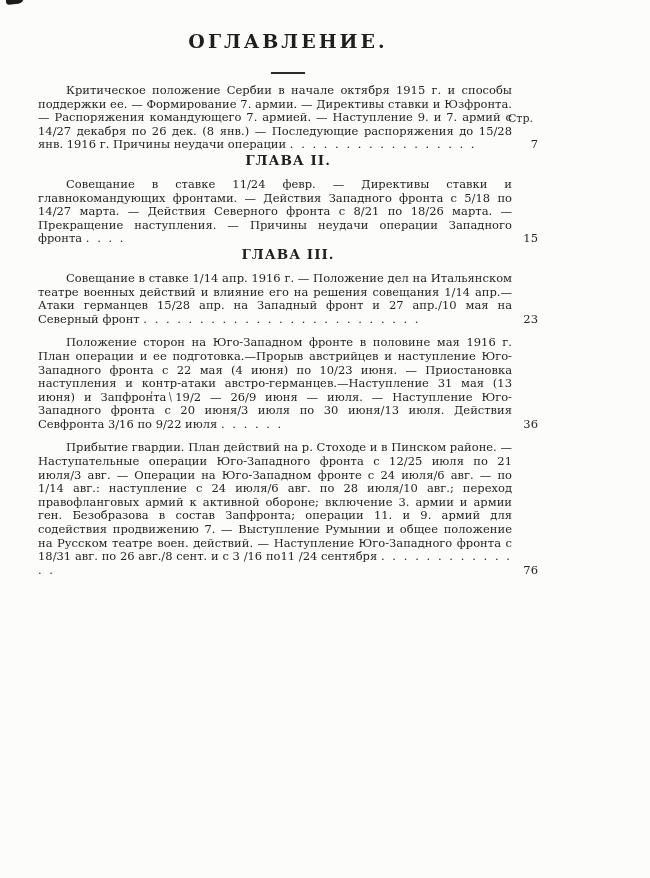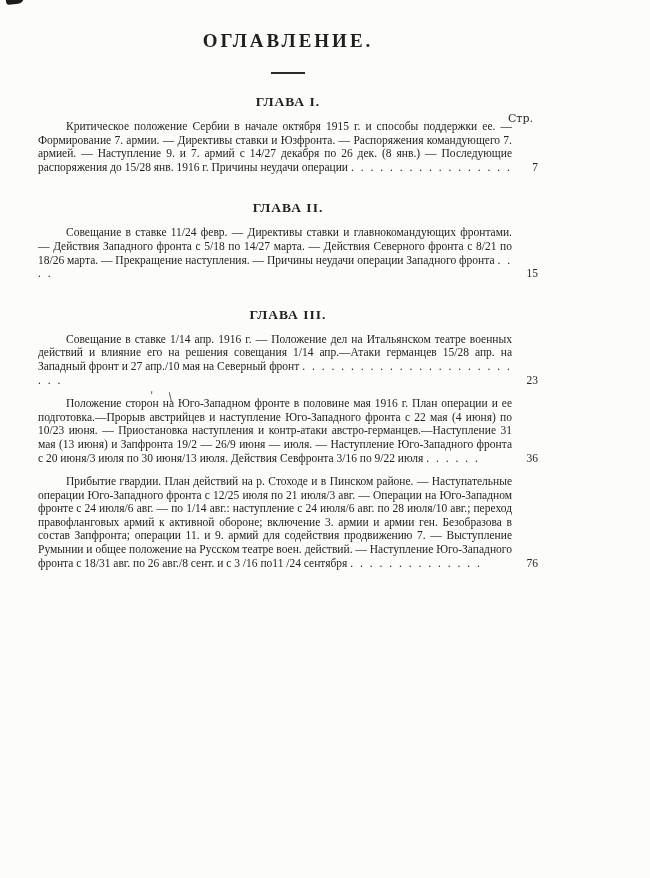--- a/index.html
+++ b/index.html
@@ -20,21 +20,20 @@
       width: 18px; height: 6px;
       background: #1c1c1c;
       border-radius: 0 0 7px 3px;
       transform: rotate(-6deg);
     }
     .content {
       position: absolute;
       left: 38px;
       top: 30px;
       width: 500px;
-      font-family: Liberation Serif, serif;
     }
     .title {
       text-align: center;
       font-size: 19px;
       font-weight: 700;
       letter-spacing: 3px;
       color: #1f1f1f;
     }
     .rule {
       width: 34px;
@@ -48,21 +47,20 @@
       right: 117px;
       font-size: 11px;
       color: #2a2a2a;
     }
     .chapter-heading {
       text-align: center;
       font-size: 13.5px;
       line-height: 16px;
       font-weight: 700;
       letter-spacing: 1px;
-      margin-top: 26px;
       color: #1f1f1f;
     }
     .chapter:first-of-type .chapter-heading { margin-top: 20px; }
     .chapter-body {
       position: relative;
       margin-top: 10px;
       font-size: 11.5px;
       line-height: 13.6px;
       text-align: justify;
       text-indent: 28px;
@@ -100,21 +98,20 @@
   <div class="str-label">Стр.</div>
 
   <div class="pencil-mark">' \</div>
 
   <div class="content">
 
     <h1 class="title">ОГЛАВЛЕНИЕ.</h1>
     <div class="rule"></div>
 
     <section class="chapter">
-      <h2 class="chapter-heading">ГЛАВА I.</h2>
       <p class="chapter-body"><span>Критическое положение Сербии в начале октября 1915 г. и способы поддержки ее. — Формирование 7. армии. — Директивы ставки и Юзфронта. — Распоряжения командующего 7. армией. — Наступление 9. и 7. армий с 14/27 декабря по 26 дек. (8 янв.) — Последующие распоряжения до 15/28 янв. 1916 г. Причины неудачи операции</span> <span class="dots">. . . . . . . . . . . . . . . . .</span><span class="pageno">7</span></p>
     </section>
 
     <section class="chapter">
       <h2 class="chapter-heading">ГЛАВА II.</h2>
       <p class="chapter-body"><span>Совещание в ставке 11/24 февр. — Директивы ставки и главнокомандующих фронтами. — Действия Западного фронта с 5/18 по 14/27 марта. — Действия Северного фронта с 8/21 по 18/26 марта. — Прекращение наступления. — Причины неудачи операции Западного фронта</span> <span class="dots">. . . .</span><span class="pageno">15</span></p>
     </section>
 
     <section class="chapter">
       <h2 class="chapter-heading">ГЛАВА III.</h2>

